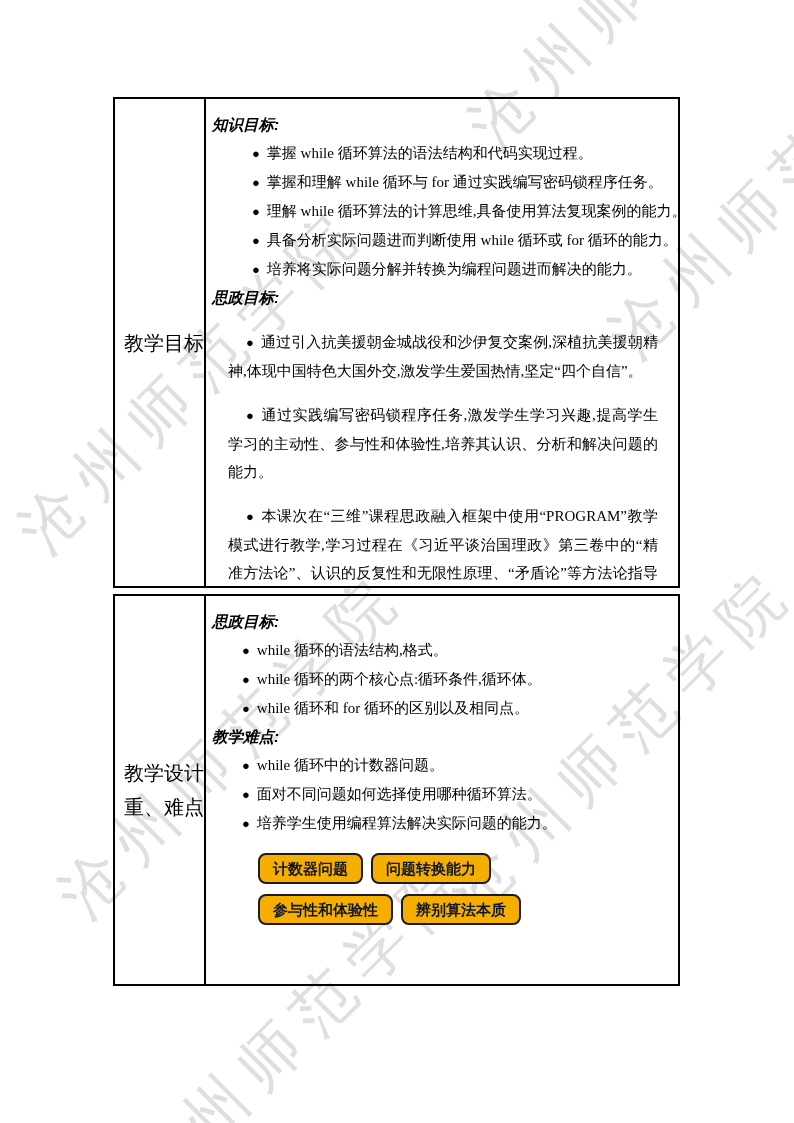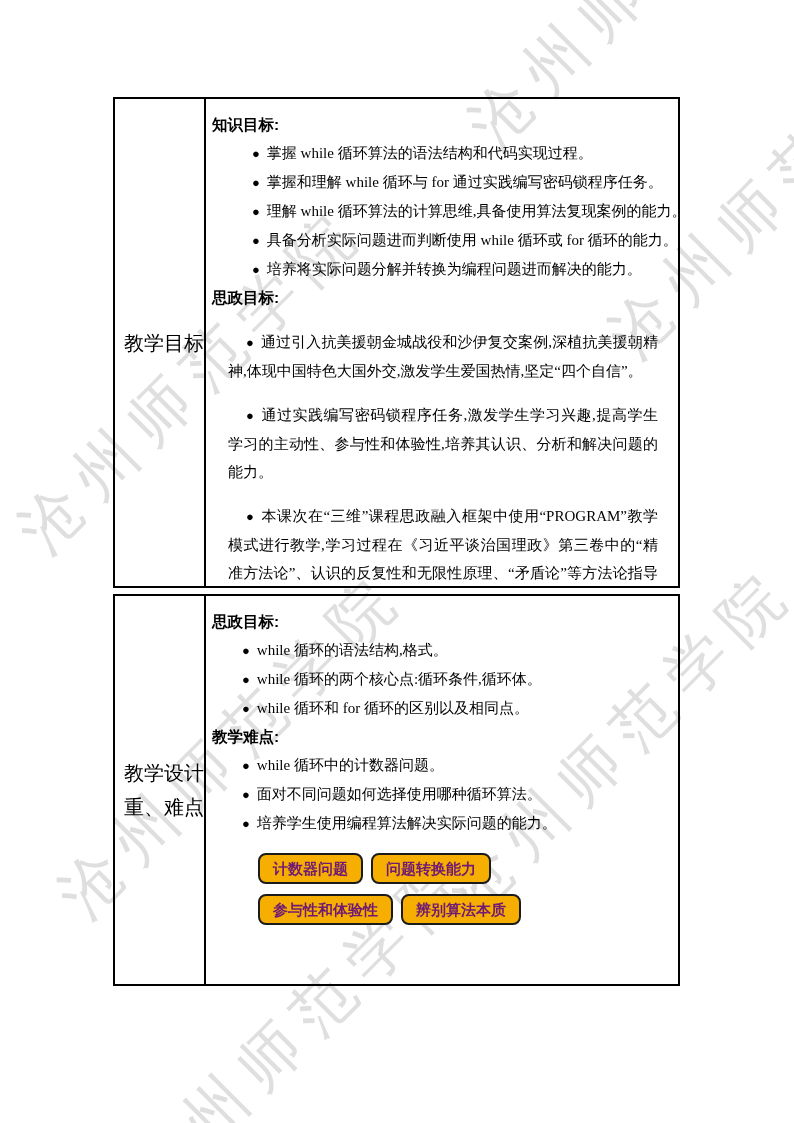--- a/index.html
+++ b/index.html
@@ -29,32 +29,33 @@
     display:flex;flex-direction:column;align-items:flex-end;justify-content:center;
     font-size:20px;line-height:34px;text-align:center;
   }
   .content-cell{
     flex:1;padding:12px 4px 0 6px;font-size:15px;line-height:28px;
     overflow:hidden;box-sizing:border-box;
   }
   .sec-heading{
     font-weight:bold;font-size:15.5px;
     font-family:"Liberation Sans","DejaVu Sans",sans-serif;
+    font-style:italic;
   }
   .bullet-l1{padding-left:40px;white-space:nowrap;}
   .bullet-l2{padding-left:30px;white-space:nowrap;}
   .blt{margin-right:7px;font-size:13px;}
   .para{margin:16px;text-indent:18px;text-align:justify;}
   
   .tags{margin:15px 0 0 46px;display:flex;flex-direction:column;gap:10px;}
   .tag-row{display:flex;gap:8px;}
   .tag{
     display:inline-block;background:#F6AE00;border:2px solid #1b1b1b;
     border-radius:8px;padding:3px 13px;font-size:15px;font-weight:bold;
-    line-height:21px;color:#701a75;cursor:pointer;
+    line-height:21px;color:#0f172a;cursor:pointer;
     font-family:"Liberation Sans","DejaVu Sans",sans-serif;
   }
 </style>
 </head>
 <body>
 
 <div class="page">
 
   <div class="wm-layer">
     <div class="wm" style="left: 30px; top: 505px; color: rgb(216, 216, 216);">沧州师范学院</div>

